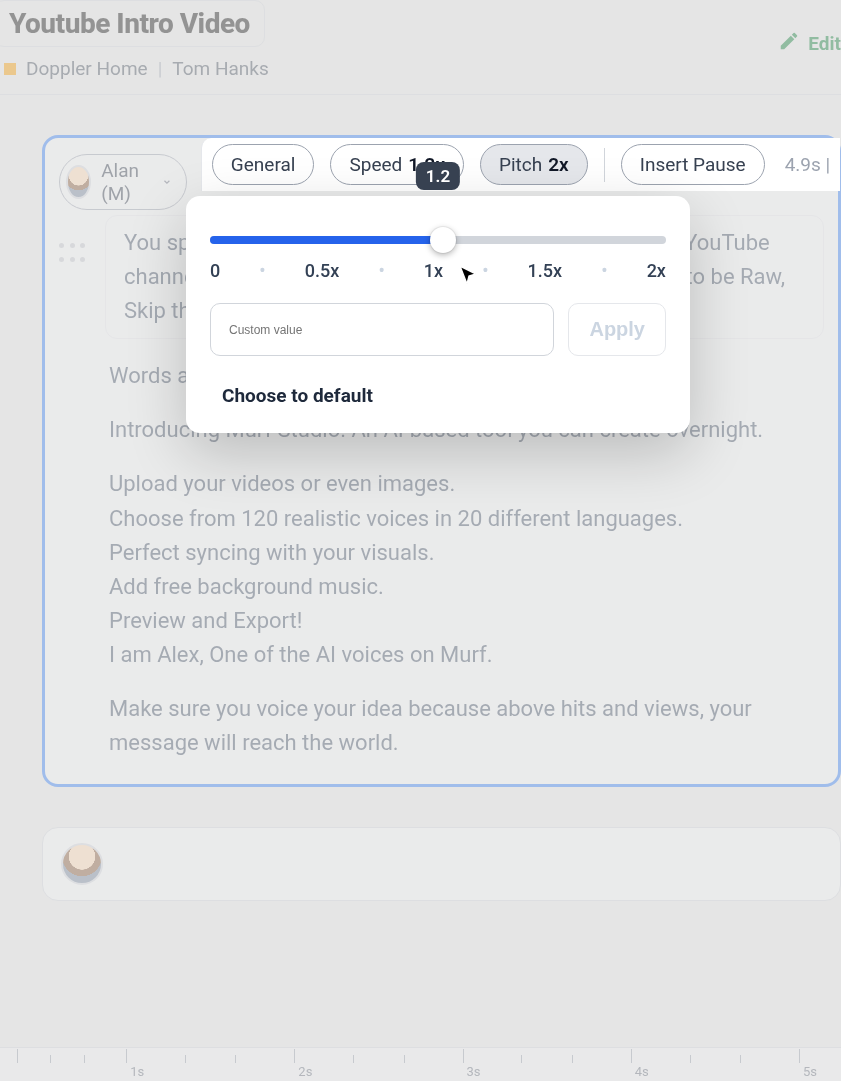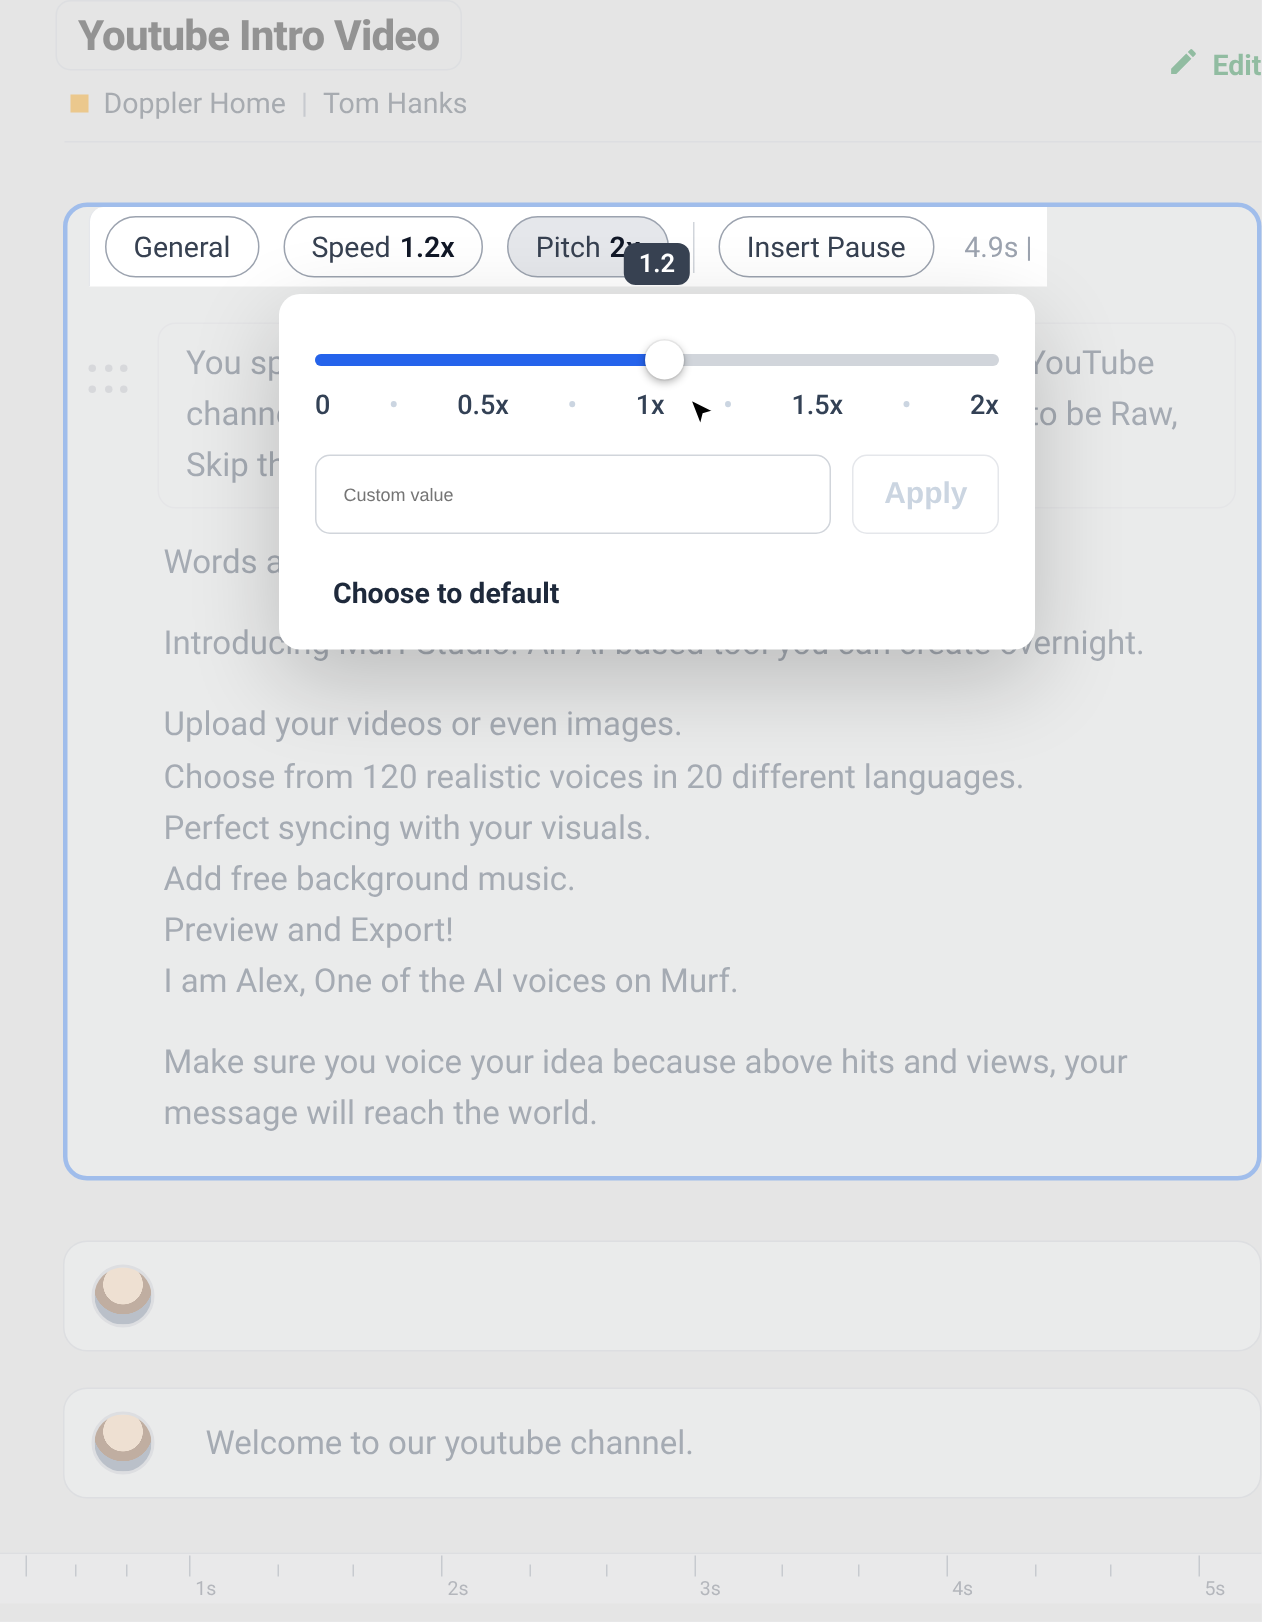--- a/index.html
+++ b/index.html
@@ -15,21 +15,20 @@
   .top-overlay {
     position: absolute;
     inset: 0;
     background: rgba(229,229,229,0.6);
     pointer-events: none;
     z-index: 5;
   }
   .header {
     padding: 0 0 0 0;
     position: relative;
-    margin-left: 43px;
   }
   .title-box {
     background: #e5e5e5;
     border: 1px solid #d1d5db;
     border-radius: 10px;
     display: inline-block;
     padding: 6px 14px;
     margin-left: -6px;
   }
   .title {
@@ -177,21 +176,21 @@
     display: flex;
     align-items: center;
     gap: 34px;
     margin-bottom: 24px;
     min-height: 74px;
   }
   .mini-block .avatar { width: 42px; height: 42px; }
   .mini-text { font-size: 22px; color: #475569; }
   .timeline {
     position: absolute;
-    bottom: 12px;
+    bottom: 0;
     left: 0;
     right: 0;
     height: 34px;
     background: rgba(243,244,246,0.8);
     border-top: 1px solid #d1d5db;
   }
   .tick {
     position: absolute;
     bottom: 18px;
     width: 1px;
@@ -327,20 +326,27 @@
         </svg>
     </span>
     <span>Edit</span>
   </div>
   <div class="divider"></div>
 </div>
 
 <div class="main">
   <div class="block">
     <div class="toolbar-wrap">
+      <div class="voice-chip">
+        <div class="avatar"></div>
+        <span>Alan (M)</span>
+        <svg class="chev" viewBox="0 0 24 24" fill="none" stroke="#6b7280" stroke-width="3">
+            <polyline points="6 9 12 15 18 9"></polyline>
+          </svg>
+      </div>
       <div class="toolbar-strip">
         <div class="pill">
           <span>General</span>
         </div>
         <div class="pill">
           <span>Speed</span>
           <span class="val">1.2x</span>
         </div>
         <div class="pill selected">
           <span>Pitch</span>
@@ -386,24 +392,20 @@
         </div>
       </div>
     </div>
   </div>
 
   <div class="mini-block">
     <div class="avatar"></div>
     <div class="mini-text"></div>
   </div>
 
-  <div class="mini-block">
-    <div class="avatar"></div>
-    <div class="mini-text">Welcome to our youtube channel.</div>
-  </div>
 </div>
 
 <div class="top-overlay"></div>
 
 <div class="popover">
   <div class="tooltip-bubble">1.2</div>
   <div class="slider-wrap">
     <div class="track">
       <div class="fill"></div>
       <div class="thumb"></div>

